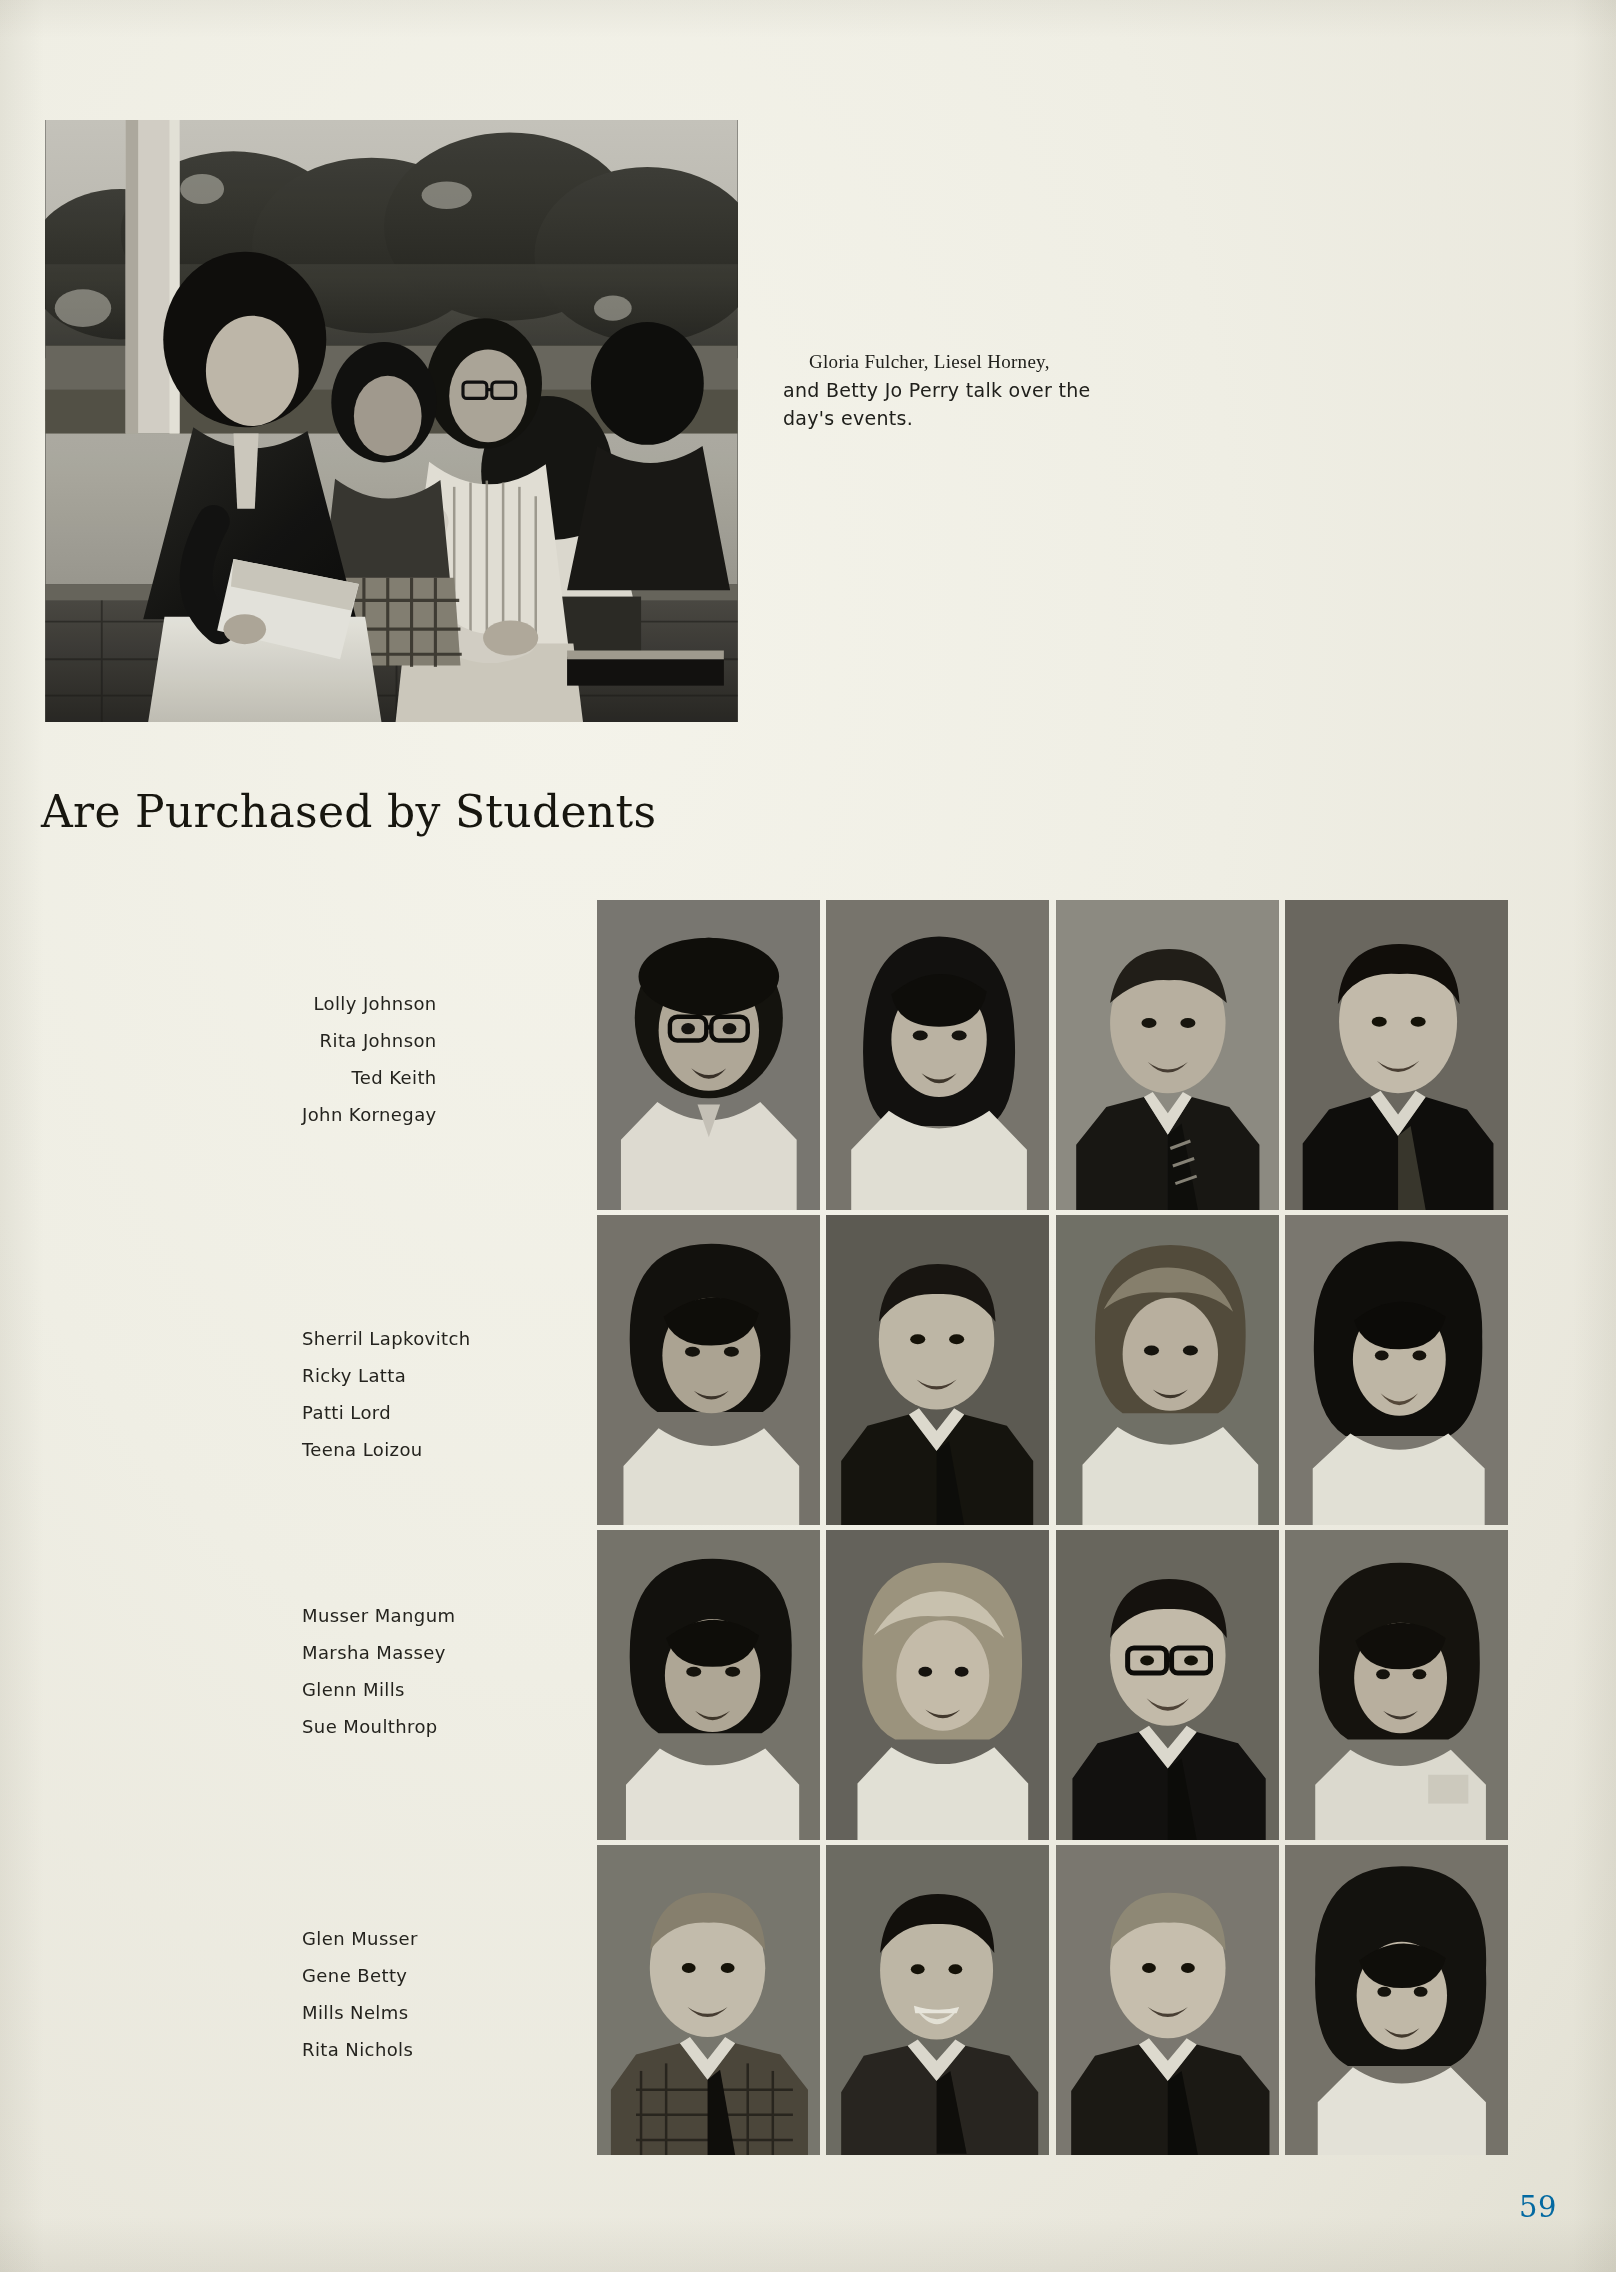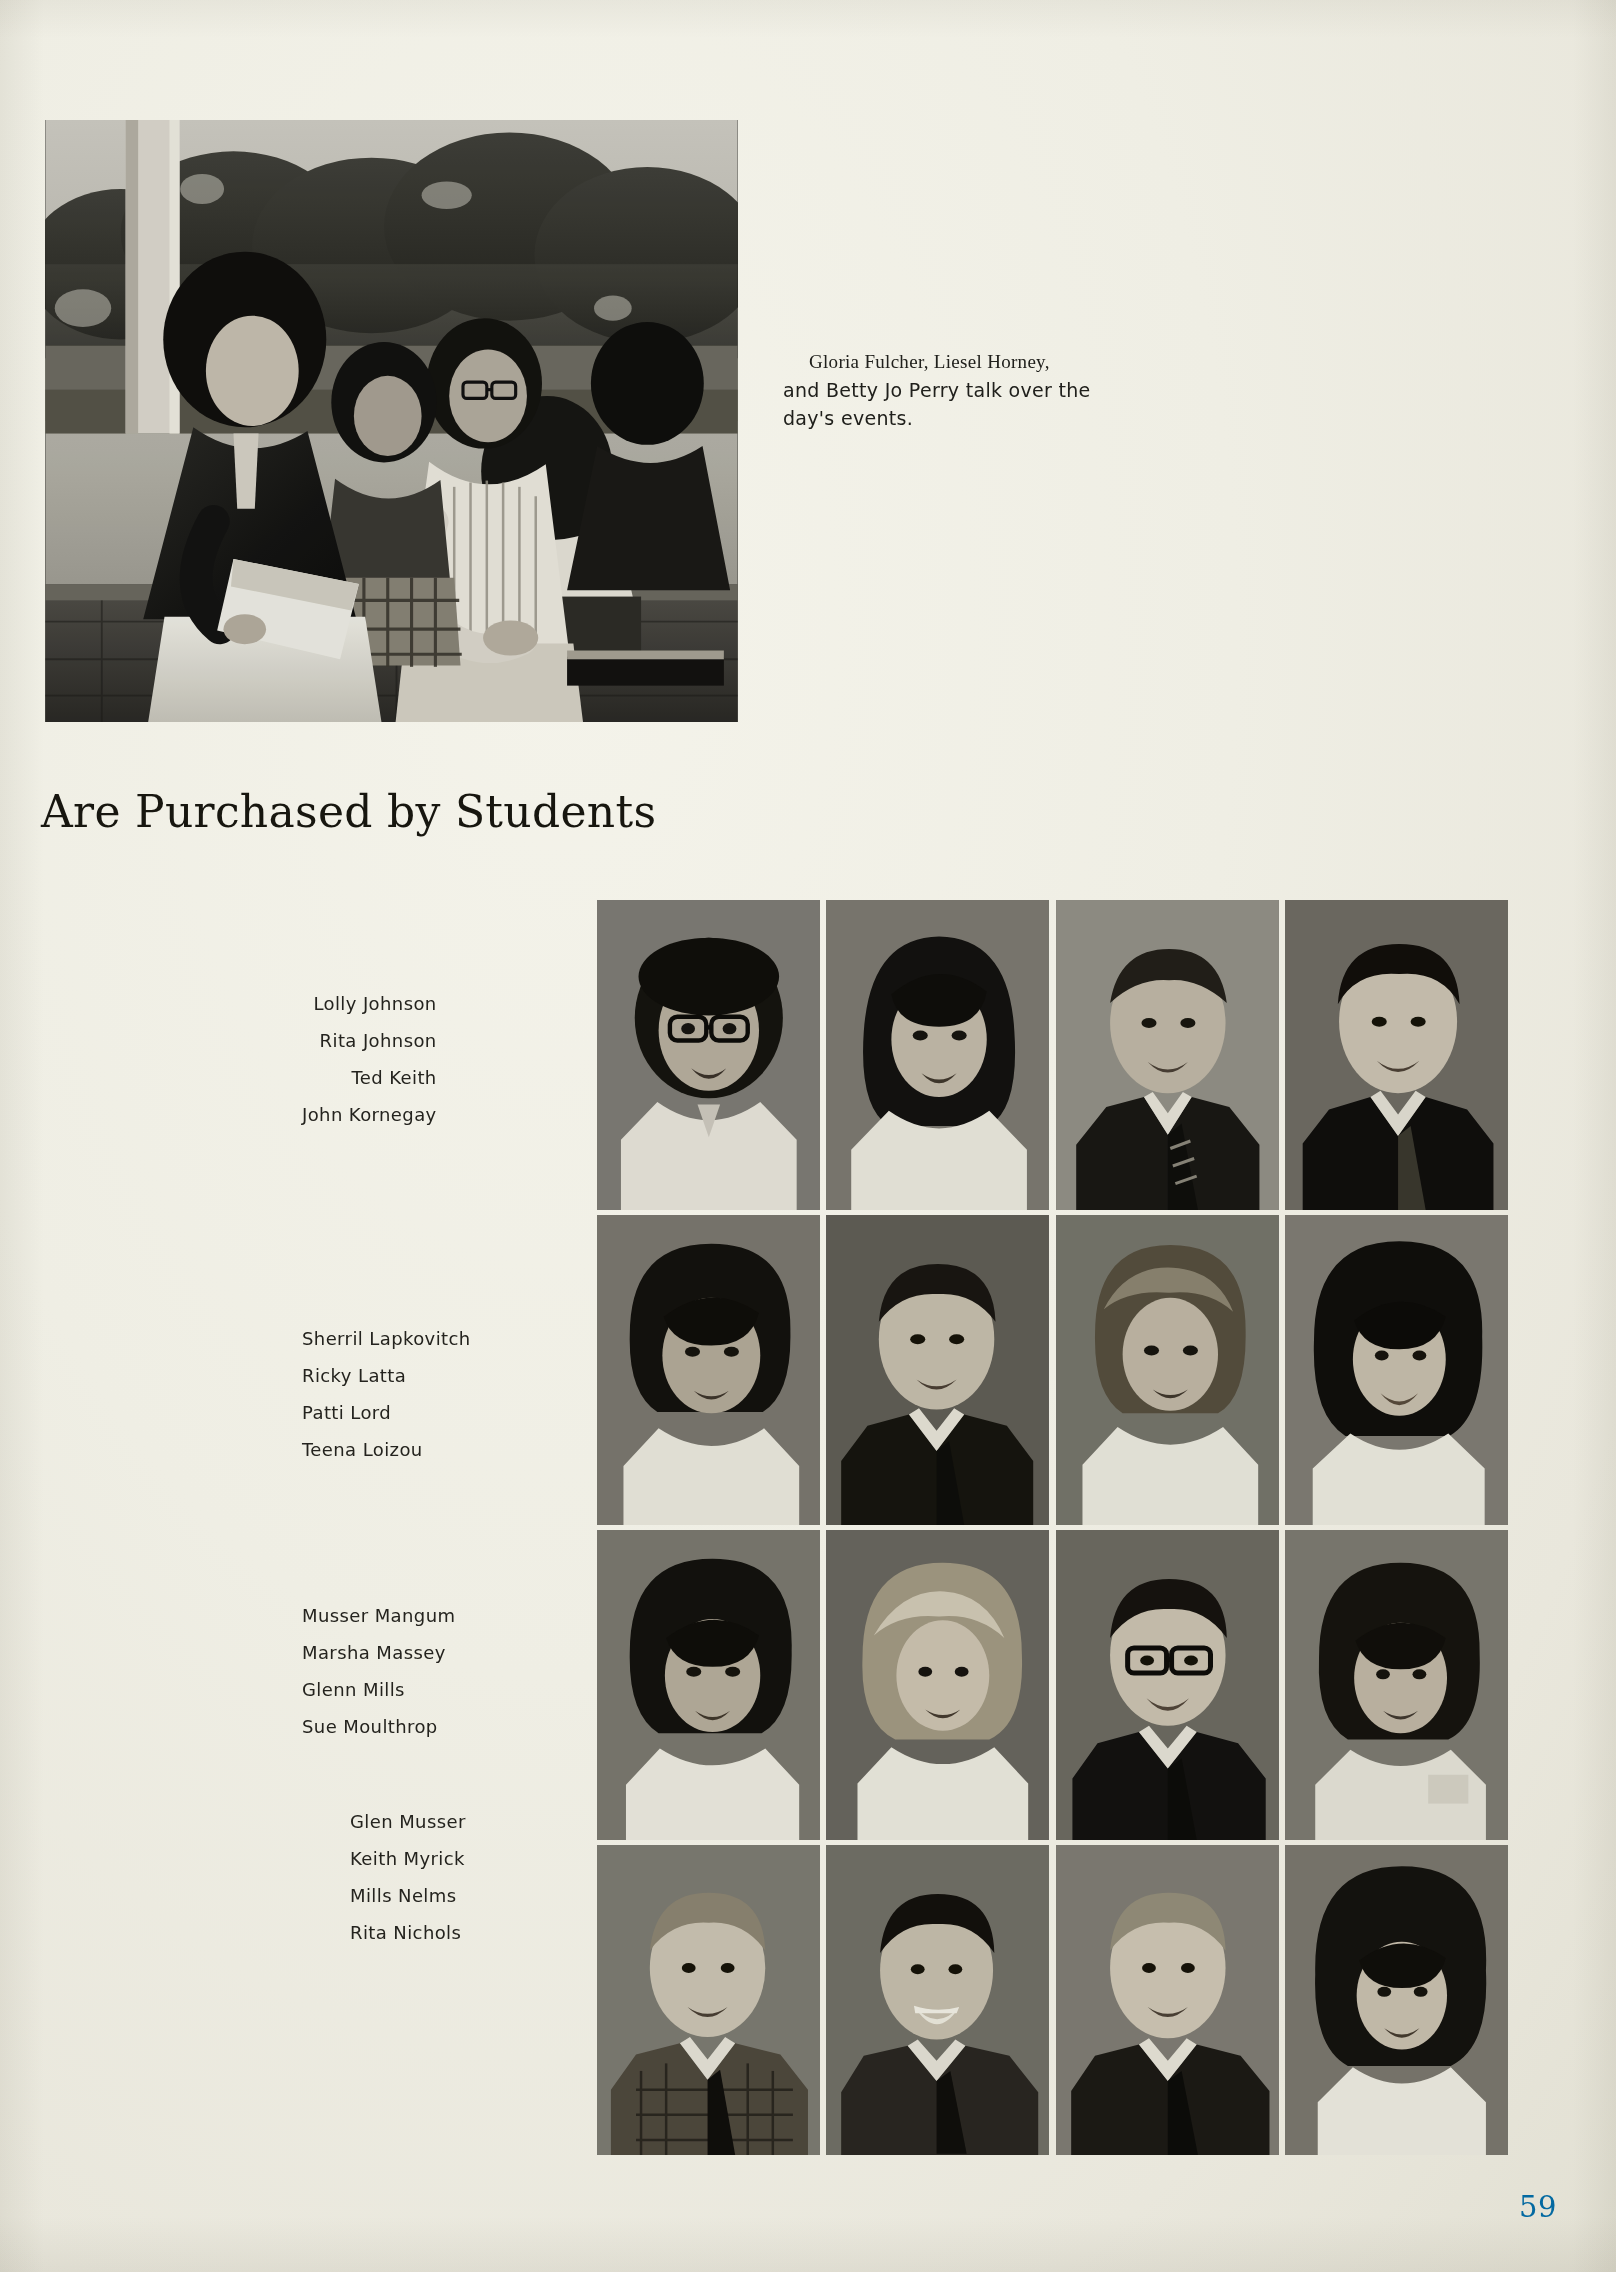--- a/index.html
+++ b/index.html
@@ -77,21 +77,21 @@
     font-family: "DejaVu Sans", sans-serif;
     font-size: 18px;
     line-height: 37px;
     color: #24231e;
     letter-spacing: 0.4px;
     white-space: nowrap;
   }
   .names-0 { left: 302px; top: 985px; text-align: right; }
   .names-1 { left: 302px; top: 1320px; }
   .names-2 { left: 302px; top: 1597px; }
-  .names-3 { left: 302px; top: 1803px; margin-left: 48px; }
+  .names-3 { left: 302px; top: 1920px; }
 
   
   .grid {
     position: absolute;
     left: 597px;
     top: 900px;
     display: grid;
     grid-template-columns: repeat(4, 223px);
     grid-template-rows: repeat(4, 310px);
     gap: 5px 6.3px;
@@ -287,21 +287,21 @@
 
 <div class="names names-2">
   <div>Musser Mangum</div>
   <div>Marsha Massey</div>
   <div>Glenn Mills</div>
   <div>Sue Moulthrop</div>
 </div>
 
 <div class="names names-3">
   <div>Glen Musser</div>
-  <div>Keith Myrick</div>
+  <div>Gene Betty</div>
   <div>Mills Nelms</div>
   <div>Rita Nichols</div>
 </div>
 
 <div class="grid">
 
   <div class="cell">
     <svg width="223" height="310" viewBox="0 0 355 494">
       <rect width="355" height="494" fill="#8d8b83"></rect>
       <rect width="355" height="494" fill="#6f6d65" opacity="0.45"></rect>

